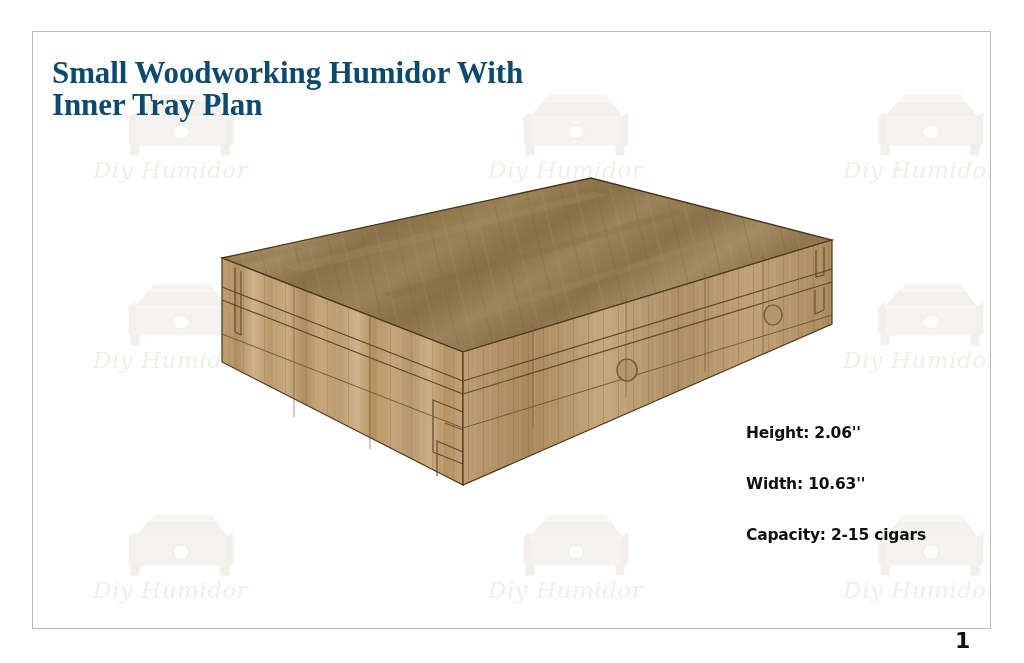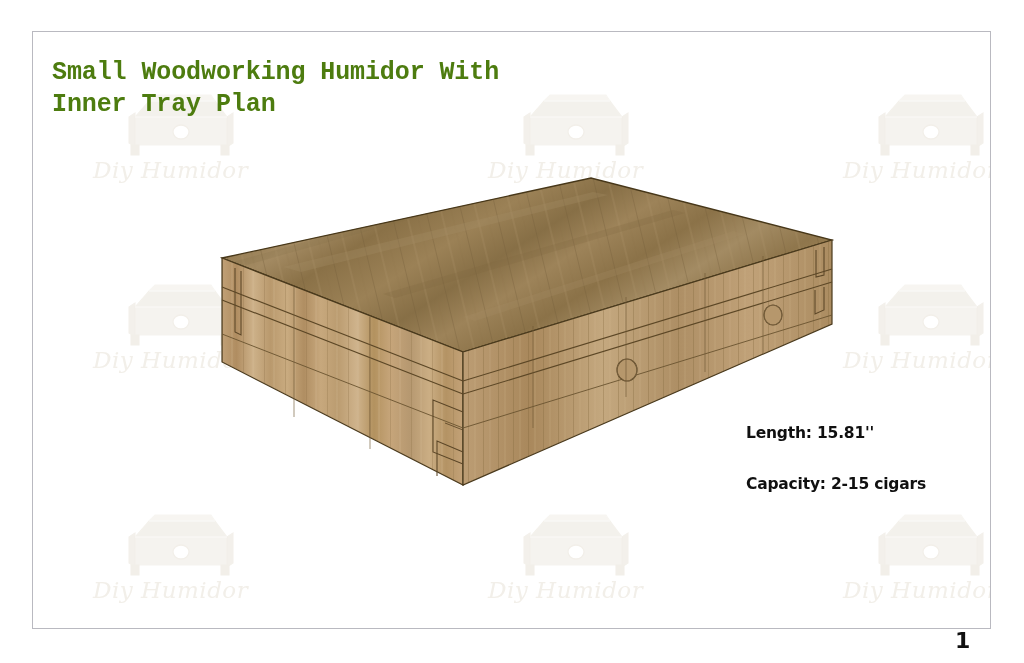--- a/index.html
+++ b/index.html
@@ -60,25 +60,25 @@
     letter-spacing: 0.5px;
     white-space: nowrap;
   }
 
   
   #doc-title {
     position: absolute;
     left: 19px;
     top: 25px;
     width: 520px;
-    font-family: Liberation Mono, monospace;
+    font-family: Liberation Serif, serif;
     font-weight: bold;
-    font-size: 25px;
+    font-size: 31px;
     line-height: 32px;
-    color: #4d7c0f;
+    color: #0c4a6e;
     letter-spacing: -0.1px;
     z-index: 5;
     white-space: pre-line;
   }
 
   
   #specs {
     position: absolute;
     left: 713px;
     top: 392px;
@@ -445,19 +445,20 @@
       <path d="M 593,365 L 593,265"></path>
       <path d="M 672,340 L 672,241"></path>
       <path d="M 730,322 L 730,224"></path>
     </g>
   </svg>
 
   <div id="doc-title">Small Woodworking Humidor With
 Inner Tray Plan</div>
 
   <div id="specs">
-    <div class="spec-line">Length: 15.81''</div>
+    <div class="spec-line">Height: 2.06''</div>
+    <div class="spec-line">Width: 10.63''</div>
     <div class="spec-line">Capacity: 2-15 cigars</div>
   </div>
 
 </div>
 
 <div id="page-number">1</div>
 
 </body></html>

